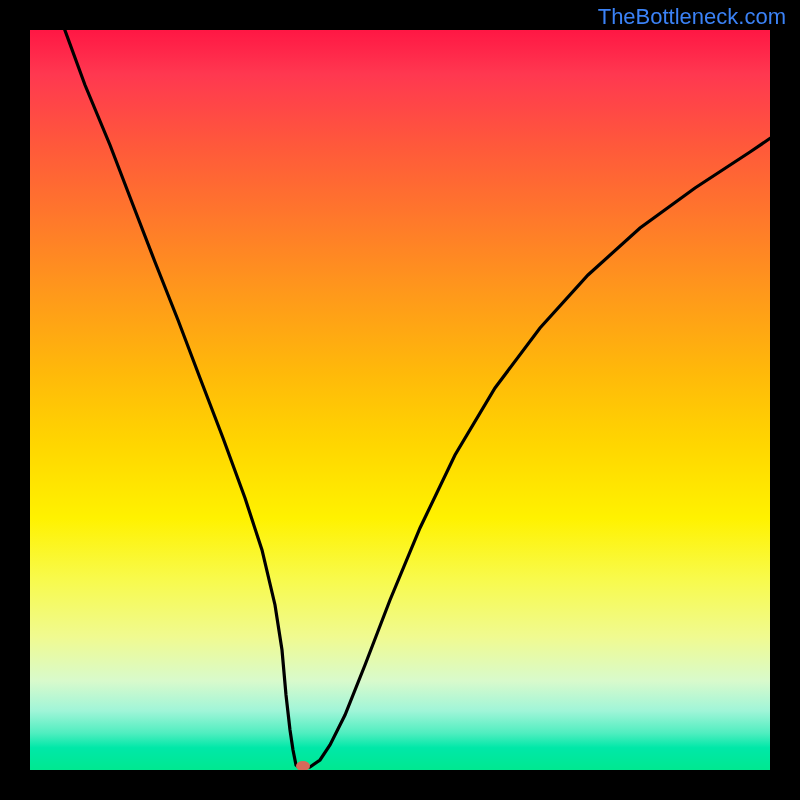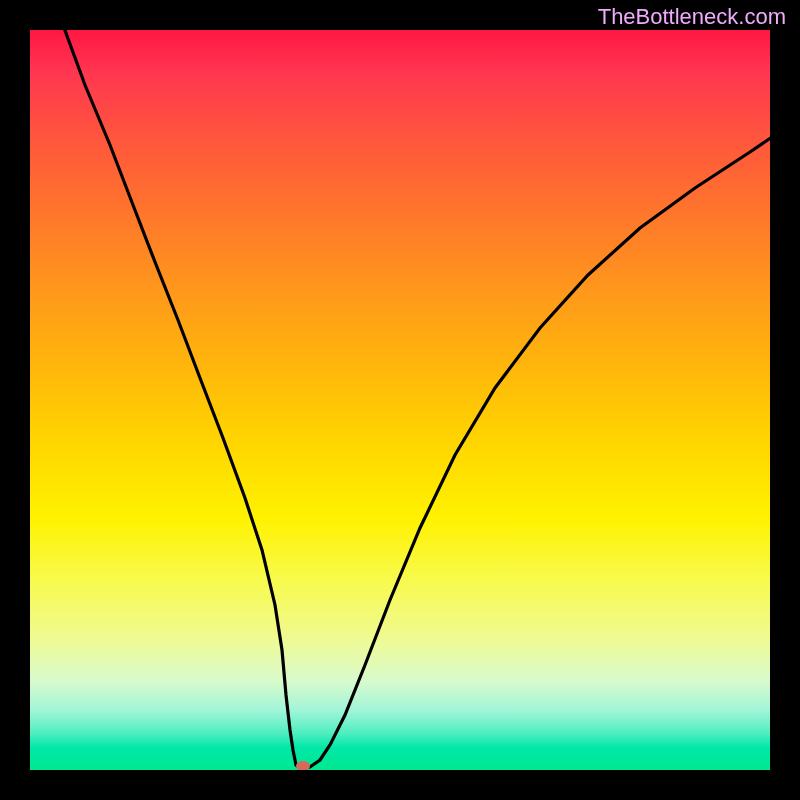--- a/index.html
+++ b/index.html
@@ -8,21 +8,21 @@
     height: 800px;
     background: #000;
     position: relative;
     font-family: Arial, sans-serif;
     overflow: hidden;
   }
   .watermark {
     position: absolute;
     top: 4px;
     right: 14px;
-    color: #f0abfc;
+    color: #3b82f6;
     font-size: 22px;
     font-weight: 500;
     z-index: 10;
   }
   .plot-area {
     position: absolute;
     left: 30px;
     top: 30px;
     width: 740px;
     height: 740px;

